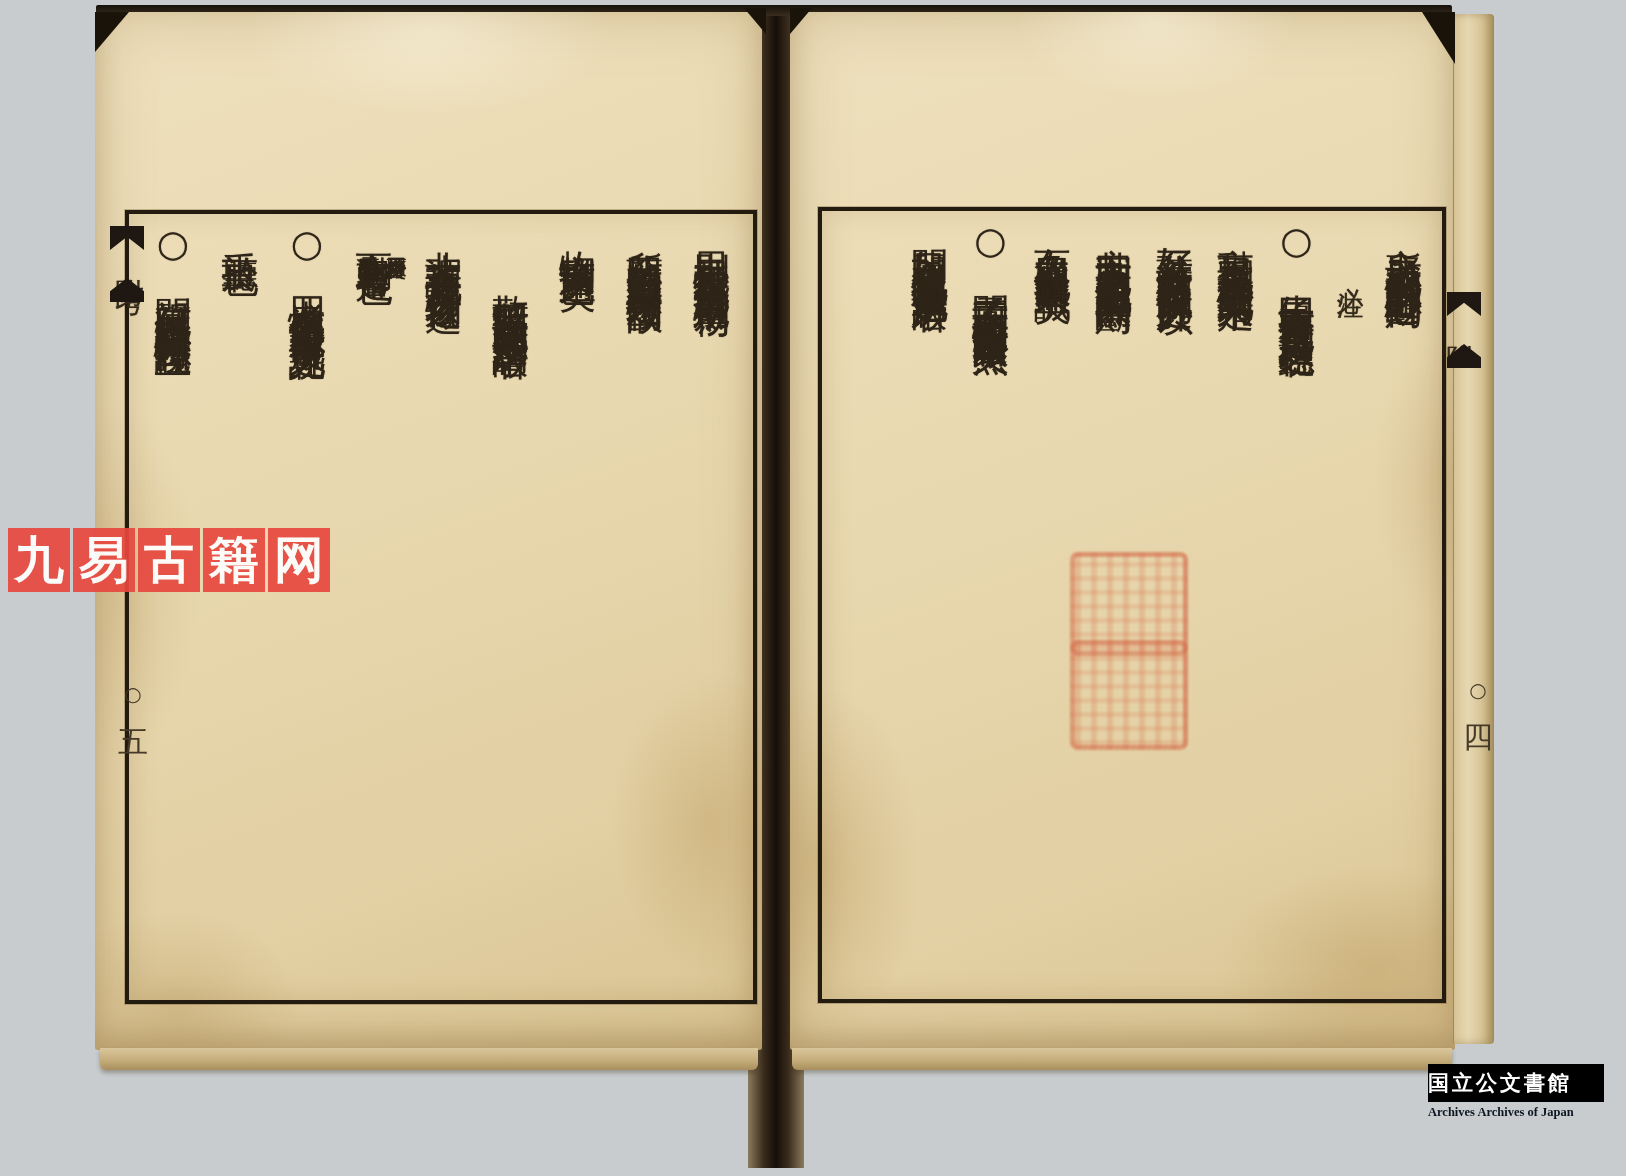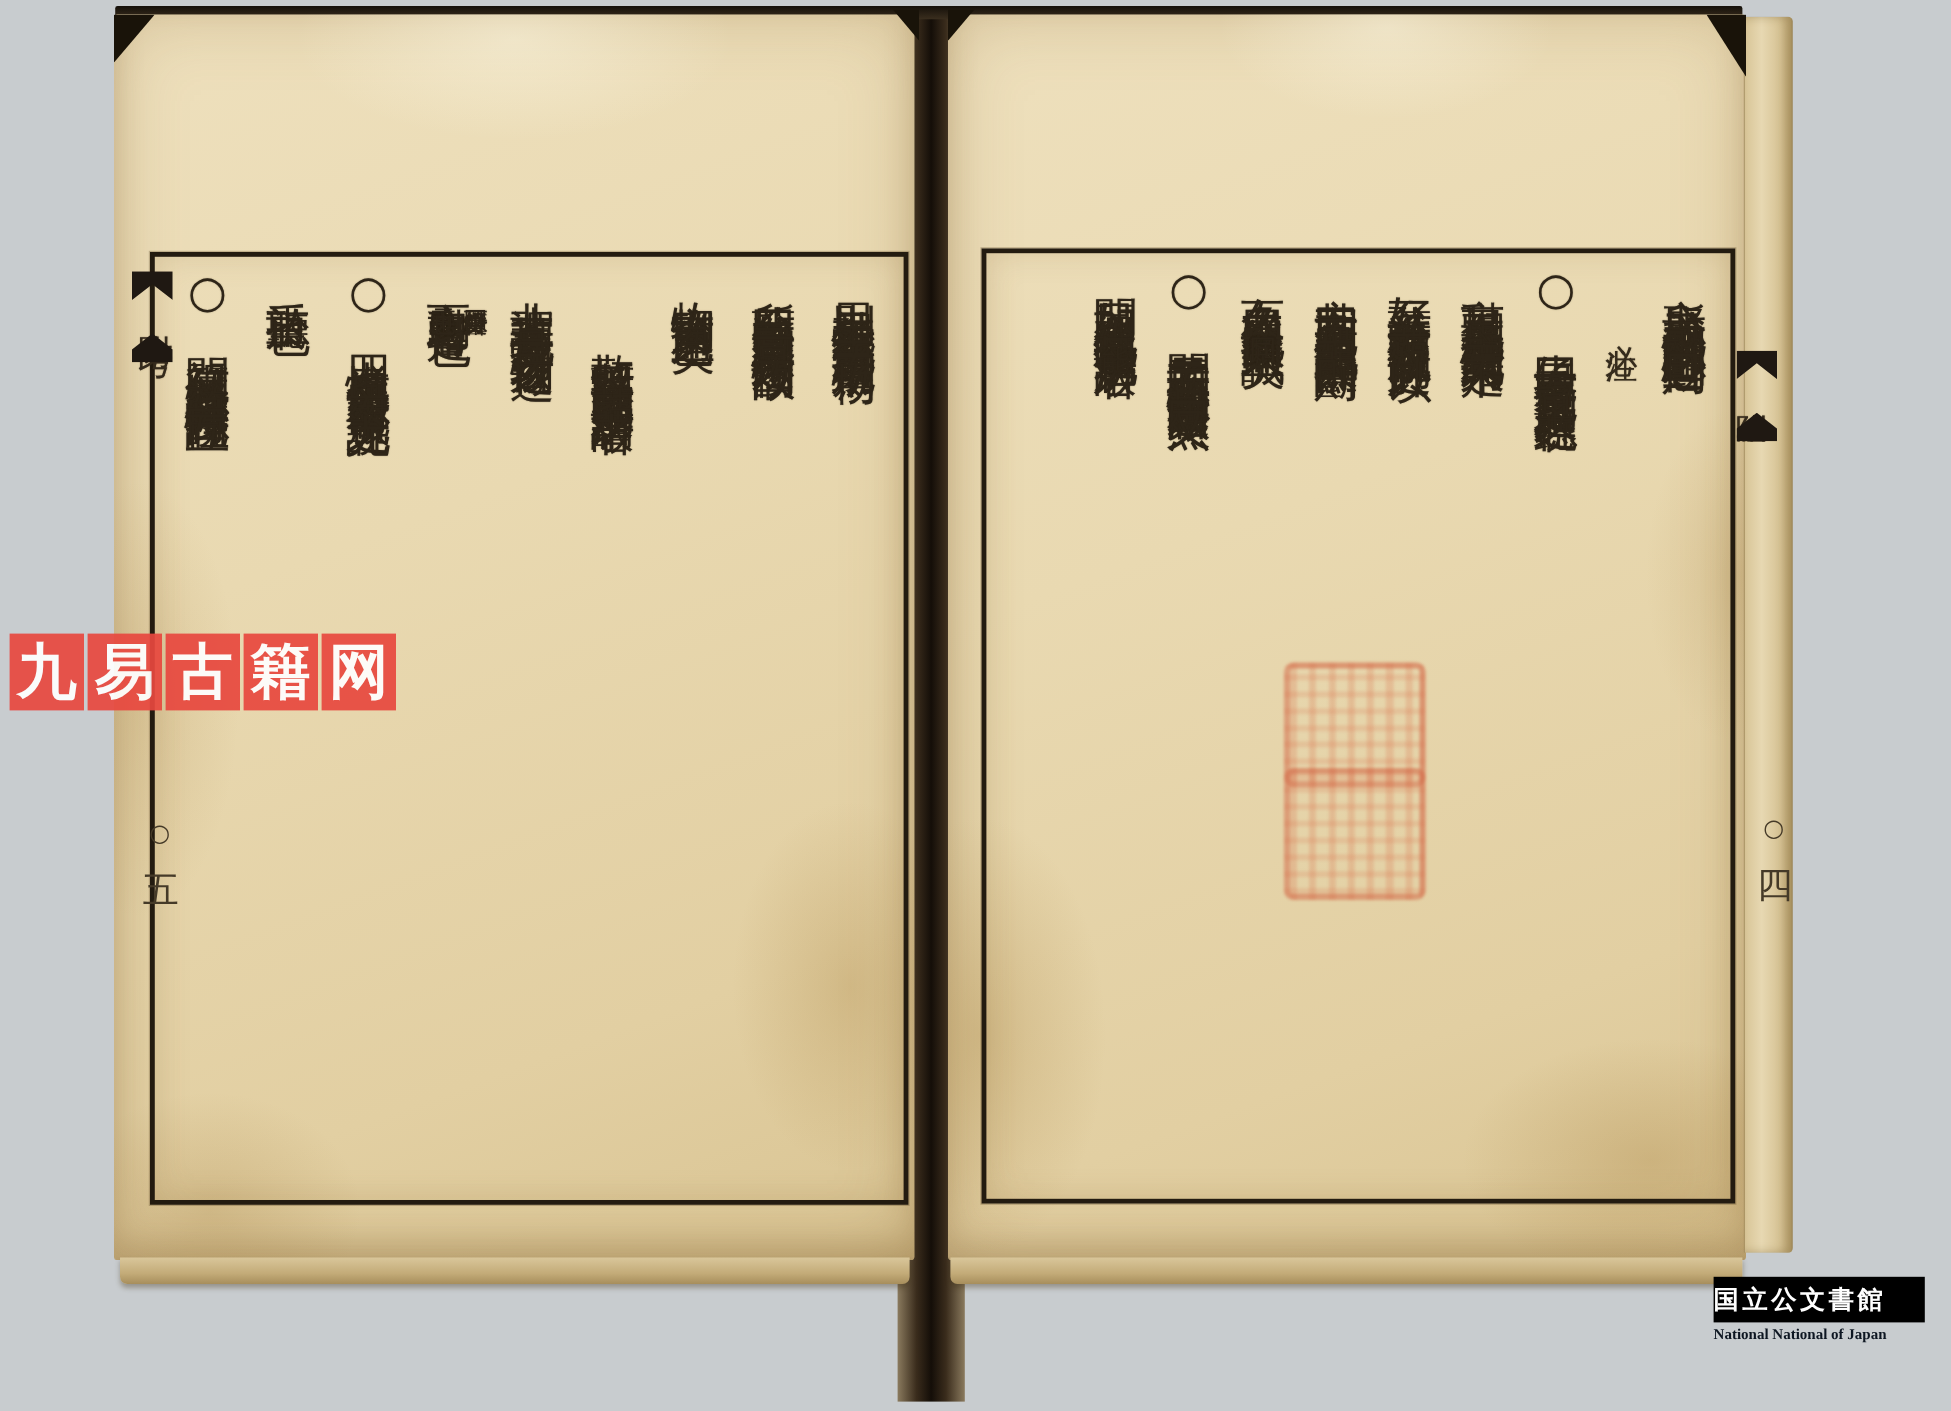--- a/index.html
+++ b/index.html
@@ -204,14 +204,14 @@
 <div class="watermark">
   <div class="wchar">九</div>
   <div class="wchar">易</div>
   <div class="wchar">古</div>
   <div class="wchar">籍</div>
   <div class="wchar">网</div>
 </div>
 
 <div class="archive-stamp">
   <div class="jp">国立公文書館</div>
-  <div class="en">National National of Japan</div>
+  <div class="en">Archives Archives of Japan</div>
 </div>
 
 </body></html>

